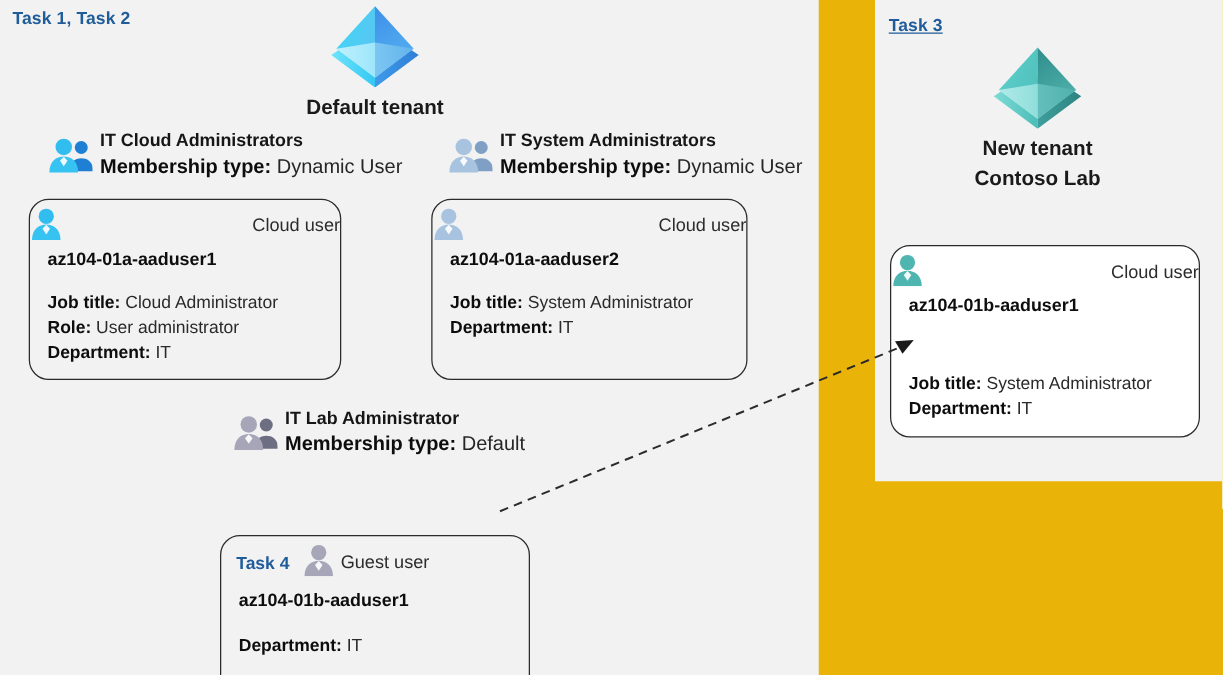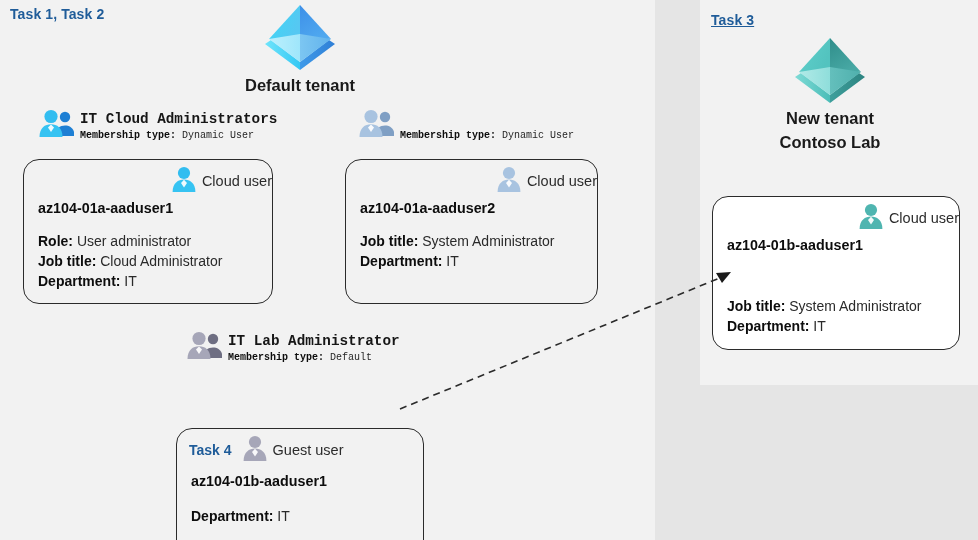--- a/index.html
+++ b/index.html
@@ -9,21 +9,21 @@
     background: #ffffff;
   }
   body {
     font-family: "Liberation Sans", sans-serif;
     -webkit-font-smoothing: antialiased;
   }
   #canvas {
     position: relative;
     width: 978px;
     height: 540px;
-    background: #e5e5e5;
+    background: #eab308;
     overflow: hidden;
   }
 
   
   .panel {
     position: absolute;
     background: #f2f2f2;
   }
   #panel-default  { left: 0px;   top: 0px; width: 655px; height: 540px; }
   #panel-newtenant{ left: 700px; top: 0px; width: 278px; height: 385px; }
@@ -49,34 +49,33 @@
     color: #1a1a1a;
     white-space: nowrap;
     line-height: 1.45;
   }
   .tenant-icon { display: block; margin: 0 auto; }
 
   
   .group {
     position: absolute;
     display: flex;
-    align-items: flex-end;
-    font-family: Liberation Mono, monospace;
+    align-items: center;
   }
   .group .group-icon { flex: 0 0 auto; margin-top: 4px; }
   .group .group-text { margin-left: 6px; }
   .group .group-title {
     font-weight: bold;
     font-size: 14.3px;
     color: #161616;
     white-space: nowrap;
     line-height: 1.35;
   }
   .group .group-member {
-    font-size: 10px;
+    font-size: 16px;
     color: #262626;
     white-space: nowrap;
     line-height: 1.4;
   }
   .group .group-member b { color: #0d0d0d; }
 
   
   .card {
     position: absolute;
     border: 1.4px solid #2b2b2b;
@@ -85,21 +84,21 @@
     box-sizing: border-box;
   }
   .card-head {
     display: flex;
     align-items: center;
     justify-content: flex-start;
     height: 30px;
     padding-left: 12px;
     margin-top: 6px;
   }
-  .card-head.centered { justify-content: flex-end; padding-left: 0; }
+  .card-head.centered { justify-content: space-between; padding-left: 0; }
   .card-head .usertype {
     font-size: 14.5px;
     color: #2c2c2c;
     margin-left: 5px;
     white-space: nowrap;
   }
   .card-head .task-inline {
     color: #1f5c99;
     font-weight: bold;
     font-size: 14px;
@@ -242,20 +241,21 @@
     <span class="group-icon">
       <svg width="36" height="30" viewBox="0 0 36 30" xmlns="http://www.w3.org/2000/svg">
         <circle cx="27" cy="9" r="5.2" fill="#7f9fc4"></circle>
         <path d="M17.5 28 C17.5 20.5 22 17.6 27 17.6 C32 17.6 36.5 20.5 36.5 28 Z" fill="#7f9fc4"></path>
         <circle cx="13" cy="8.5" r="6.6" fill="#a8c3e0"></circle>
         <path d="M1.5 29 C1.5 19.8 7 16.2 13 16.2 C19 16.2 24.5 19.8 24.5 29 Z" fill="#a8c3e0"></path>
         <path d="M13 16.4 L10 19.6 L13 24 L16 19.6 Z" fill="#ffffff" opacity="0.92"></path>
       </svg>
     </span>
     <div class="group-text">
+      <div class="group-title">IT System Administrators</div>
       <div class="group-member"><b>Membership type:</b> <span>Dynamic User</span></div>
     </div>
   </div>
 
   <div class="group" style="left:186px; top:326px;">
     <span class="group-icon">
       <svg width="36" height="30" viewBox="0 0 36 30" xmlns="http://www.w3.org/2000/svg">
         <circle cx="27" cy="9" r="5.2" fill="#6e6e82"></circle>
         <path d="M17.5 28 C17.5 20.5 22 17.6 27 17.6 C32 17.6 36.5 20.5 36.5 28 Z" fill="#6e6e82"></path>
         <circle cx="13" cy="8.5" r="6.6" fill="#a6a6b8"></circle>
@@ -275,22 +275,22 @@
         <svg width="26" height="26" viewBox="0 0 26 26" xmlns="http://www.w3.org/2000/svg">
           <circle cx="13" cy="7" r="6.1" fill="#32bdf0"></circle>
           <path d="M1.6 26 C1.6 17.2 7.2 13.6 13 13.6 C18.8 13.6 24.4 17.2 24.4 26 Z" fill="#36c3f2"></path>
           <path d="M13 13.8 L10 17 L13 21.6 L16 17 Z" fill="#ffffff" opacity="0.92"></path>
         </svg>
       </span>
       <span class="usertype">Cloud user</span>
     </div>
     <div class="card-upn">az104-01a-aaduser1</div>
     <div class="card-props" style="margin-top:16px;">
+      <div class="prop"><b>Job title:</b> <span>Cloud Administrator</span></div>
       <div class="prop"><b>Role:</b> <span>User administrator</span></div>
-      <div class="prop"><b>Job title:</b> <span>Cloud Administrator</span></div>
       <div class="prop"><b>Department:</b> <span>IT</span></div>
     </div>
   </div>
 
   <div class="card" style="left:345px; top:159px; width:253px; height:145px;">
     <div class="card-head centered">
       <span>
         <svg width="26" height="26" viewBox="0 0 26 26" xmlns="http://www.w3.org/2000/svg">
           <circle cx="13" cy="7" r="6.1" fill="#a8c3e0"></circle>
           <path d="M1.6 26 C1.6 17.2 7.2 13.6 13 13.6 C18.8 13.6 24.4 17.2 24.4 26 Z" fill="#a8c3e0"></path>

